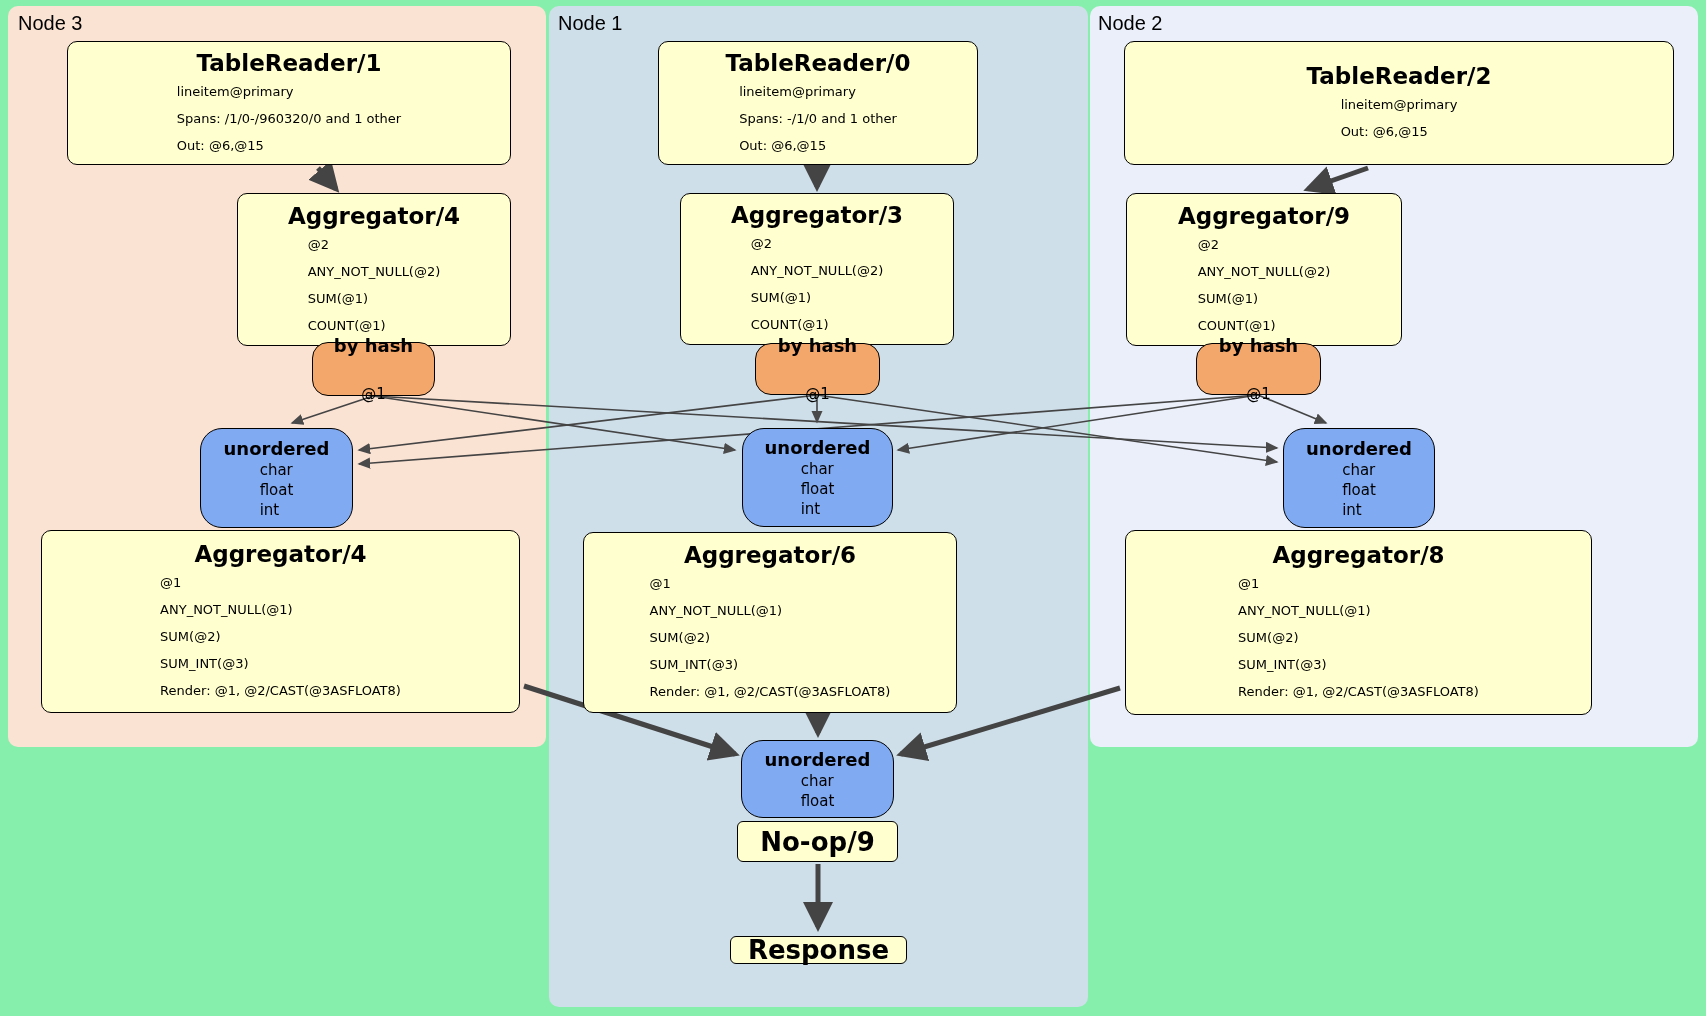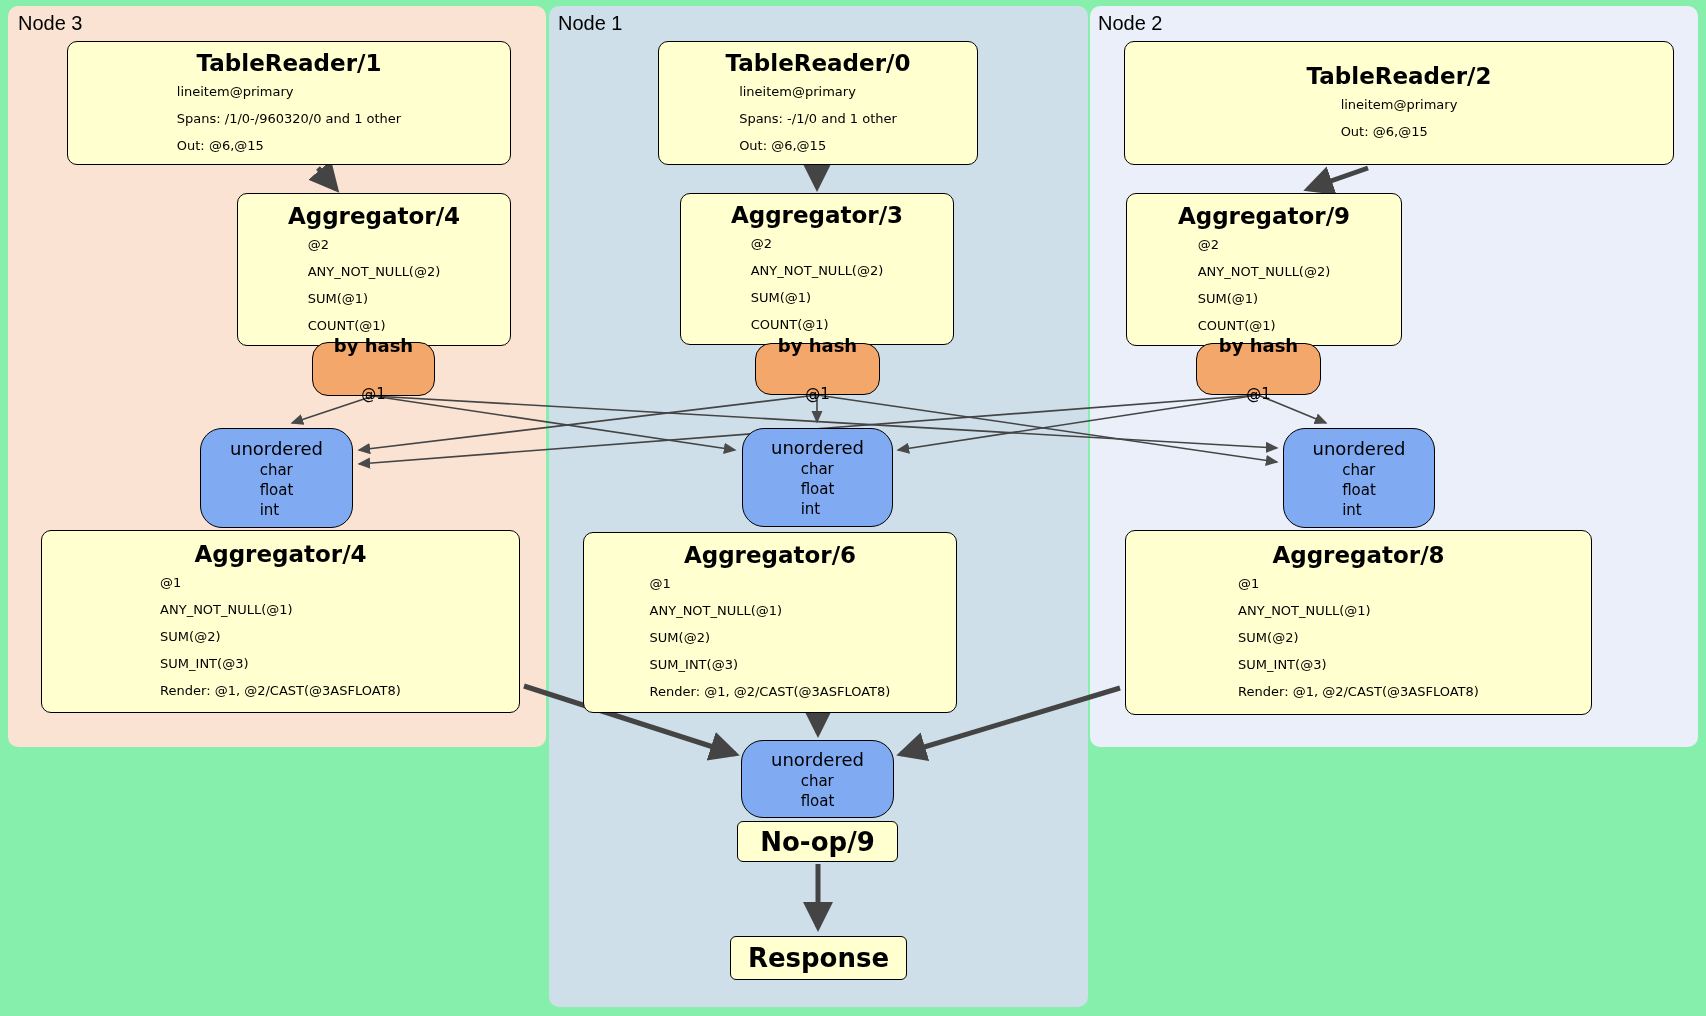--- a/index.html
+++ b/index.html
@@ -20,21 +20,21 @@
     align-items:center;justify-content:center;
     border:1.7px solid #000;box-sizing:border-box;color:#000;
   }
   .big{background:var(--c-yellow);border-radius:10px;}
   .big .t{font-size:23px;font-weight:bold;line-height:30px;}
   .big .ls .line{font-size:13px;line-height:27px;white-space:nowrap;}
   .router{background:var(--c-orange);border-radius:16px;gap:28px;}
   .router .t{font-size:18px;font-weight:bold;line-height:22px;}
   .router .ls .line{font-size:15px;line-height:19px;}
   .sync{background:var(--c-blue);border-radius:22px;}
-  .sync .t{font-size:18px;font-weight:normal;line-height:23px;}
+  .sync .t{font-size:18px;font-weight:bold;line-height:23px;}
   .sync .ls .line{font-size:15px;line-height:20px;}
   .term{background:var(--c-yellow);border-radius:6px;}
   .term .t{font-size:26px;font-weight:bold;line-height:30px;}
 </style>
 </head>
 <body>
 
 <div id="canvas">
 
   <div class="panel" style="left:8px;top:6px;width:538px;height:741px;background:var(--c-node3)"></div>
@@ -158,21 +158,21 @@
   <div class="box sync" style="left:741px;top:740px;width:153px;height:78px">
     <div class="t">unordered</div>
     <div class="ls">
         <div class="line">char</div>
         <div class="line">float</div>
       </div>
   </div>
   <div class="box term" style="left:737px;top:821px;width:161px;height:41px">
     <div class="t">No-op/9</div>
   </div>
-  <div class="box term" style="left:730px;top:936px;width:177px;height:44px">
+  <div class="box term" style="left:730px;top:936px;width:177px;height:28px">
     <div class="t">Response</div>
   </div>
 
   <div class="box big" style="left:1124px;top:41px;width:550px;height:124px">
     <div class="t">TableReader/2</div>
     <div class="ls">
         <div class="line">lineitem@primary</div>
         <div class="line">Out: @6,@15</div>
       </div>
   </div>

